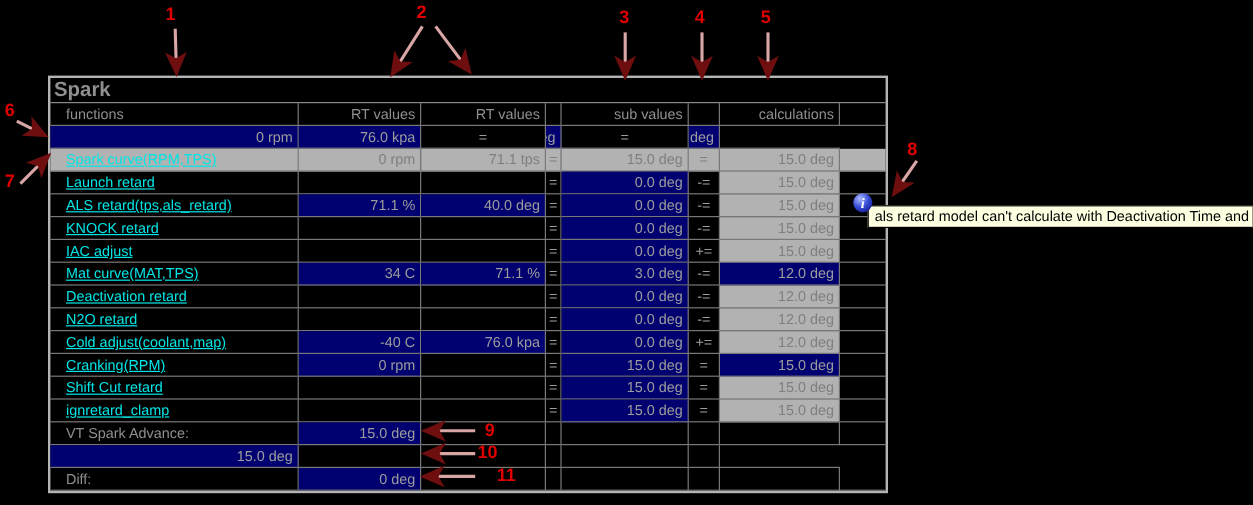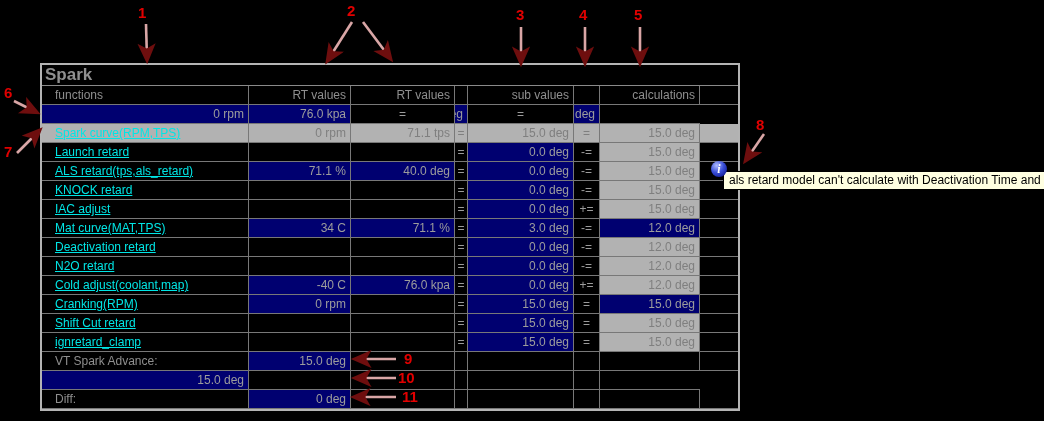--- a/index.html
+++ b/index.html
@@ -277,16 +277,16 @@
       <span class="anno-num" style="left: 138px; top: 5px;">1</span>
       <span class="anno-num" style="left: 347px; top: 3px;">2</span>
       <span class="anno-num" style="left: 516px; top: 7px;">3</span>
       <span class="anno-num" style="left: 579px; top: 7px;">4</span>
       <span class="anno-num" style="left: 634px; top: 7px;">5</span>
       <span class="anno-num" style="left: 4px; top: 85px;">6</span>
       <span class="anno-num" style="left: 4px; top: 144px;">7</span>
       <span class="anno-num" style="left: 756px; top: 117px;">8</span>
       <span class="anno-num" style="left: 404px; top: 351px;">9</span>
       <span class="anno-num" style="left: 398px; top: 370px;">10</span>
-      <span class="anno-num" style="left: 390px; top: 389px; margin-left: 12px;">11</span>
+      <span class="anno-num" style="left: 402px; top: 389px; margin-left: 12px;">11</span>
     </div>
 
 </div>
 
 </body></html>

